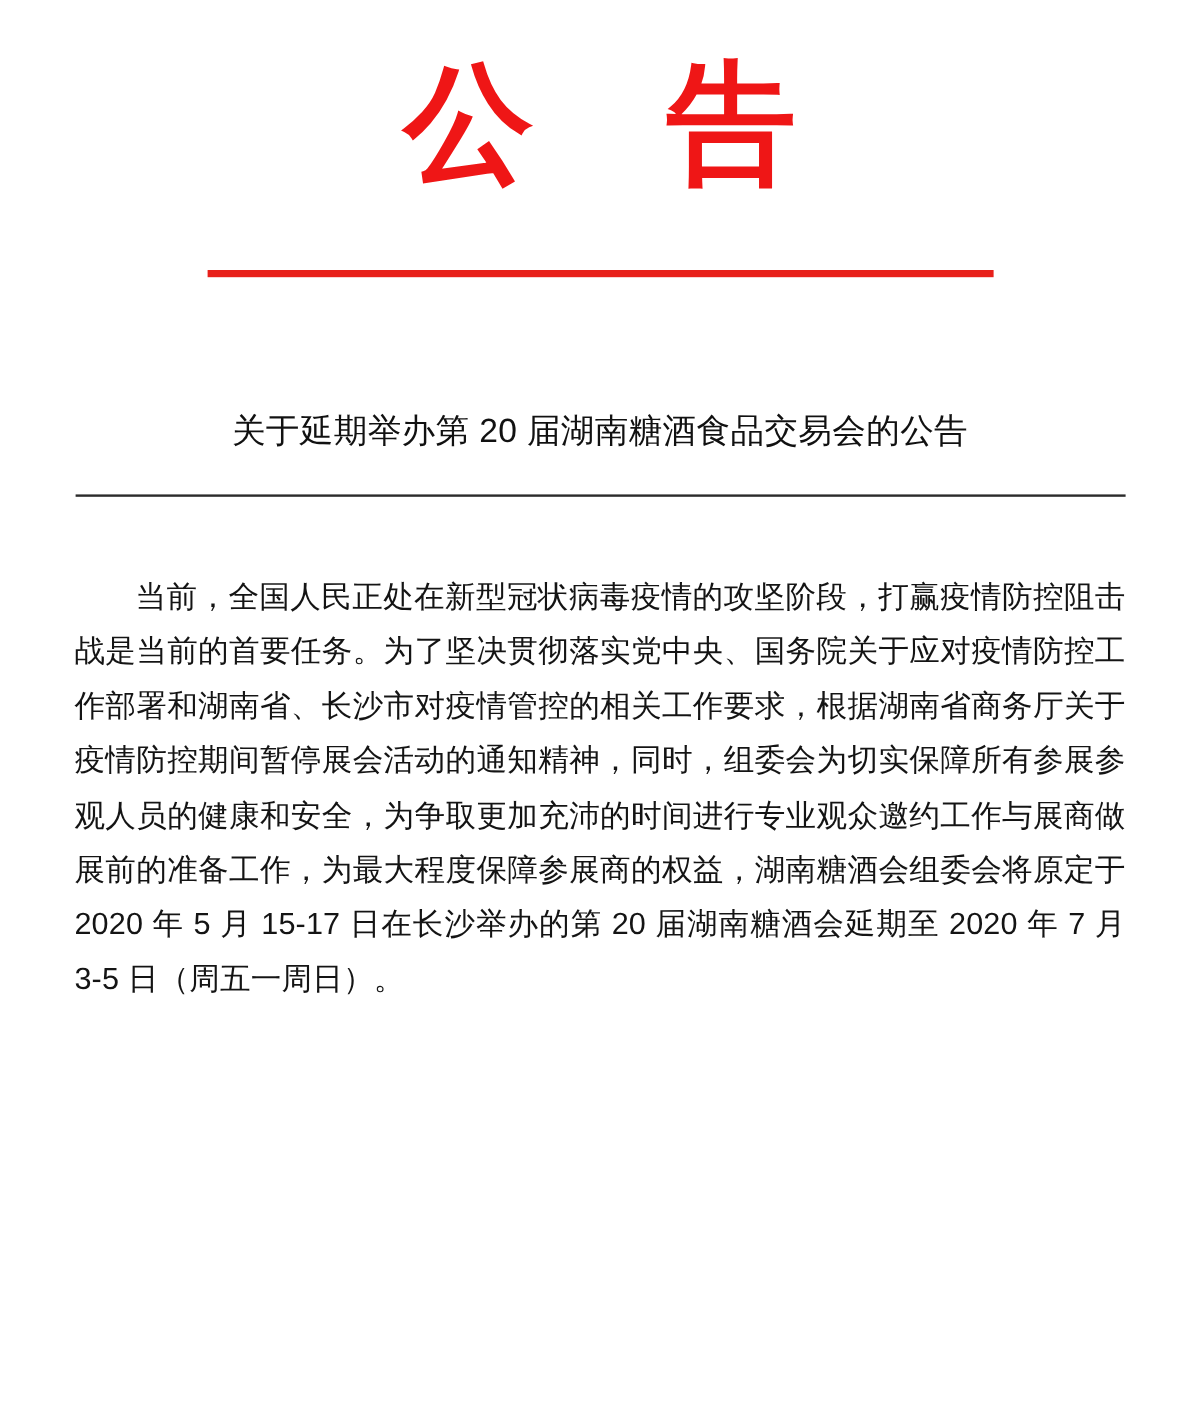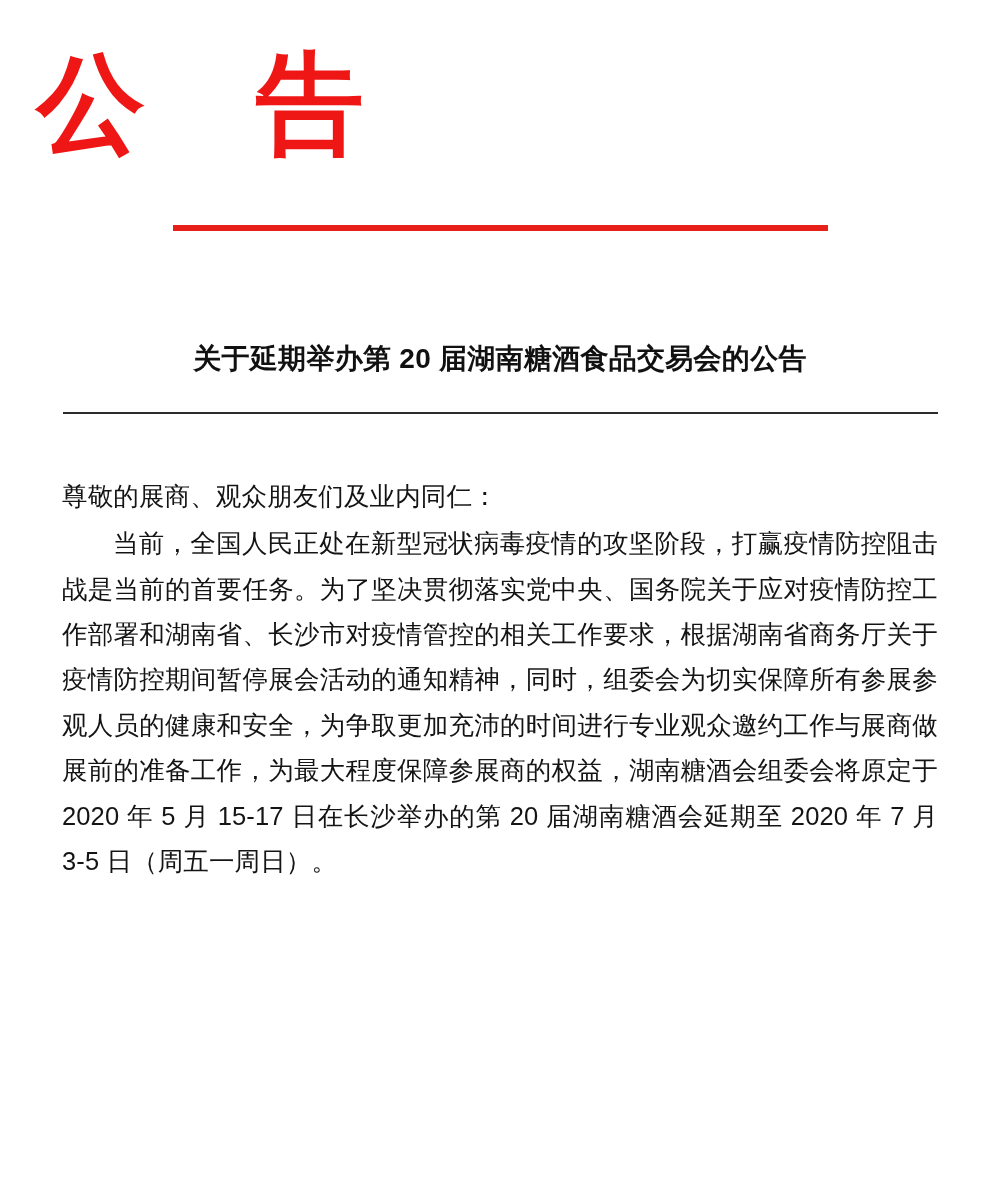--- a/index.html
+++ b/index.html
@@ -18,21 +18,21 @@
     position: relative;
     width: 1000px;
     height: 1186px;
     background: #ffffff;
     box-sizing: border-box;
   }
 
   
   .masthead {
     padding-top: 46px;
-    text-align: left;
+    text-align: center;
   }
   .masthead-title {
     color: #ef1616;
     font-weight: bold;
     font-size: 108px;
     line-height: 1.08;
     letter-spacing: 0.34em;
     text-indent: 0.34em;
     font-family: "DejaVu Sans", "Liberation Sans", sans-serif;
   }
@@ -44,21 +44,21 @@
   }
 
   
   .title-block {
     margin-top: 110px;
     padding: 0 62px;
   }
   .doc-title {
     text-align: center;
     font-size: 28px;
-    font-weight: bold;
+    font-weight: normal;
     color: #111111;
     letter-spacing: 0.01em;
     line-height: 1.3;
   }
   .title-rule {
     margin: 35px auto 0 auto;
     width: 875px;
     height: 2px;
     background: #2b2b2b;
   }
@@ -94,17 +94,16 @@
     <div class="masthead-title">公  告</div>
     <div class="masthead-rule"></div>
   </div>
 
   <div class="title-block">
     <div class="doc-title">关于延期举办第 20 届湖南糖酒食品交易会的公告</div>
     <div class="title-rule"></div>
   </div>
 
   <div class="body-block">
-    <div class="salutation">尊敬的展商、观众朋友们及业内同仁：</div>
     <div class="para">当前，全国人民正处在新型冠状病毒疫情的攻坚阶段，打赢疫情防控阻击战是当前的首要任务。为了坚决贯彻落实党中央、国务院关于应对疫情防控工作部署和湖南省、长沙市对疫情管控的相关工作要求，根据湖南省商务厅关于疫情防控期间暂停展会活动的通知精神，同时，组委会为切实保障所有参展参观人员的健康和安全，为争取更加充沛的时间进行专业观众邀约工作与展商做展前的准备工作，为最大程度保障参展商的权益，湖南糖酒会组委会将原定于 2020 年 5 月 15-17 日在长沙举办的第 20 届湖南糖酒会延期至 2020 年 7 月 3-5 日（周五一周日）。</div>
   </div>
 
 </div>
 
 </body></html>

